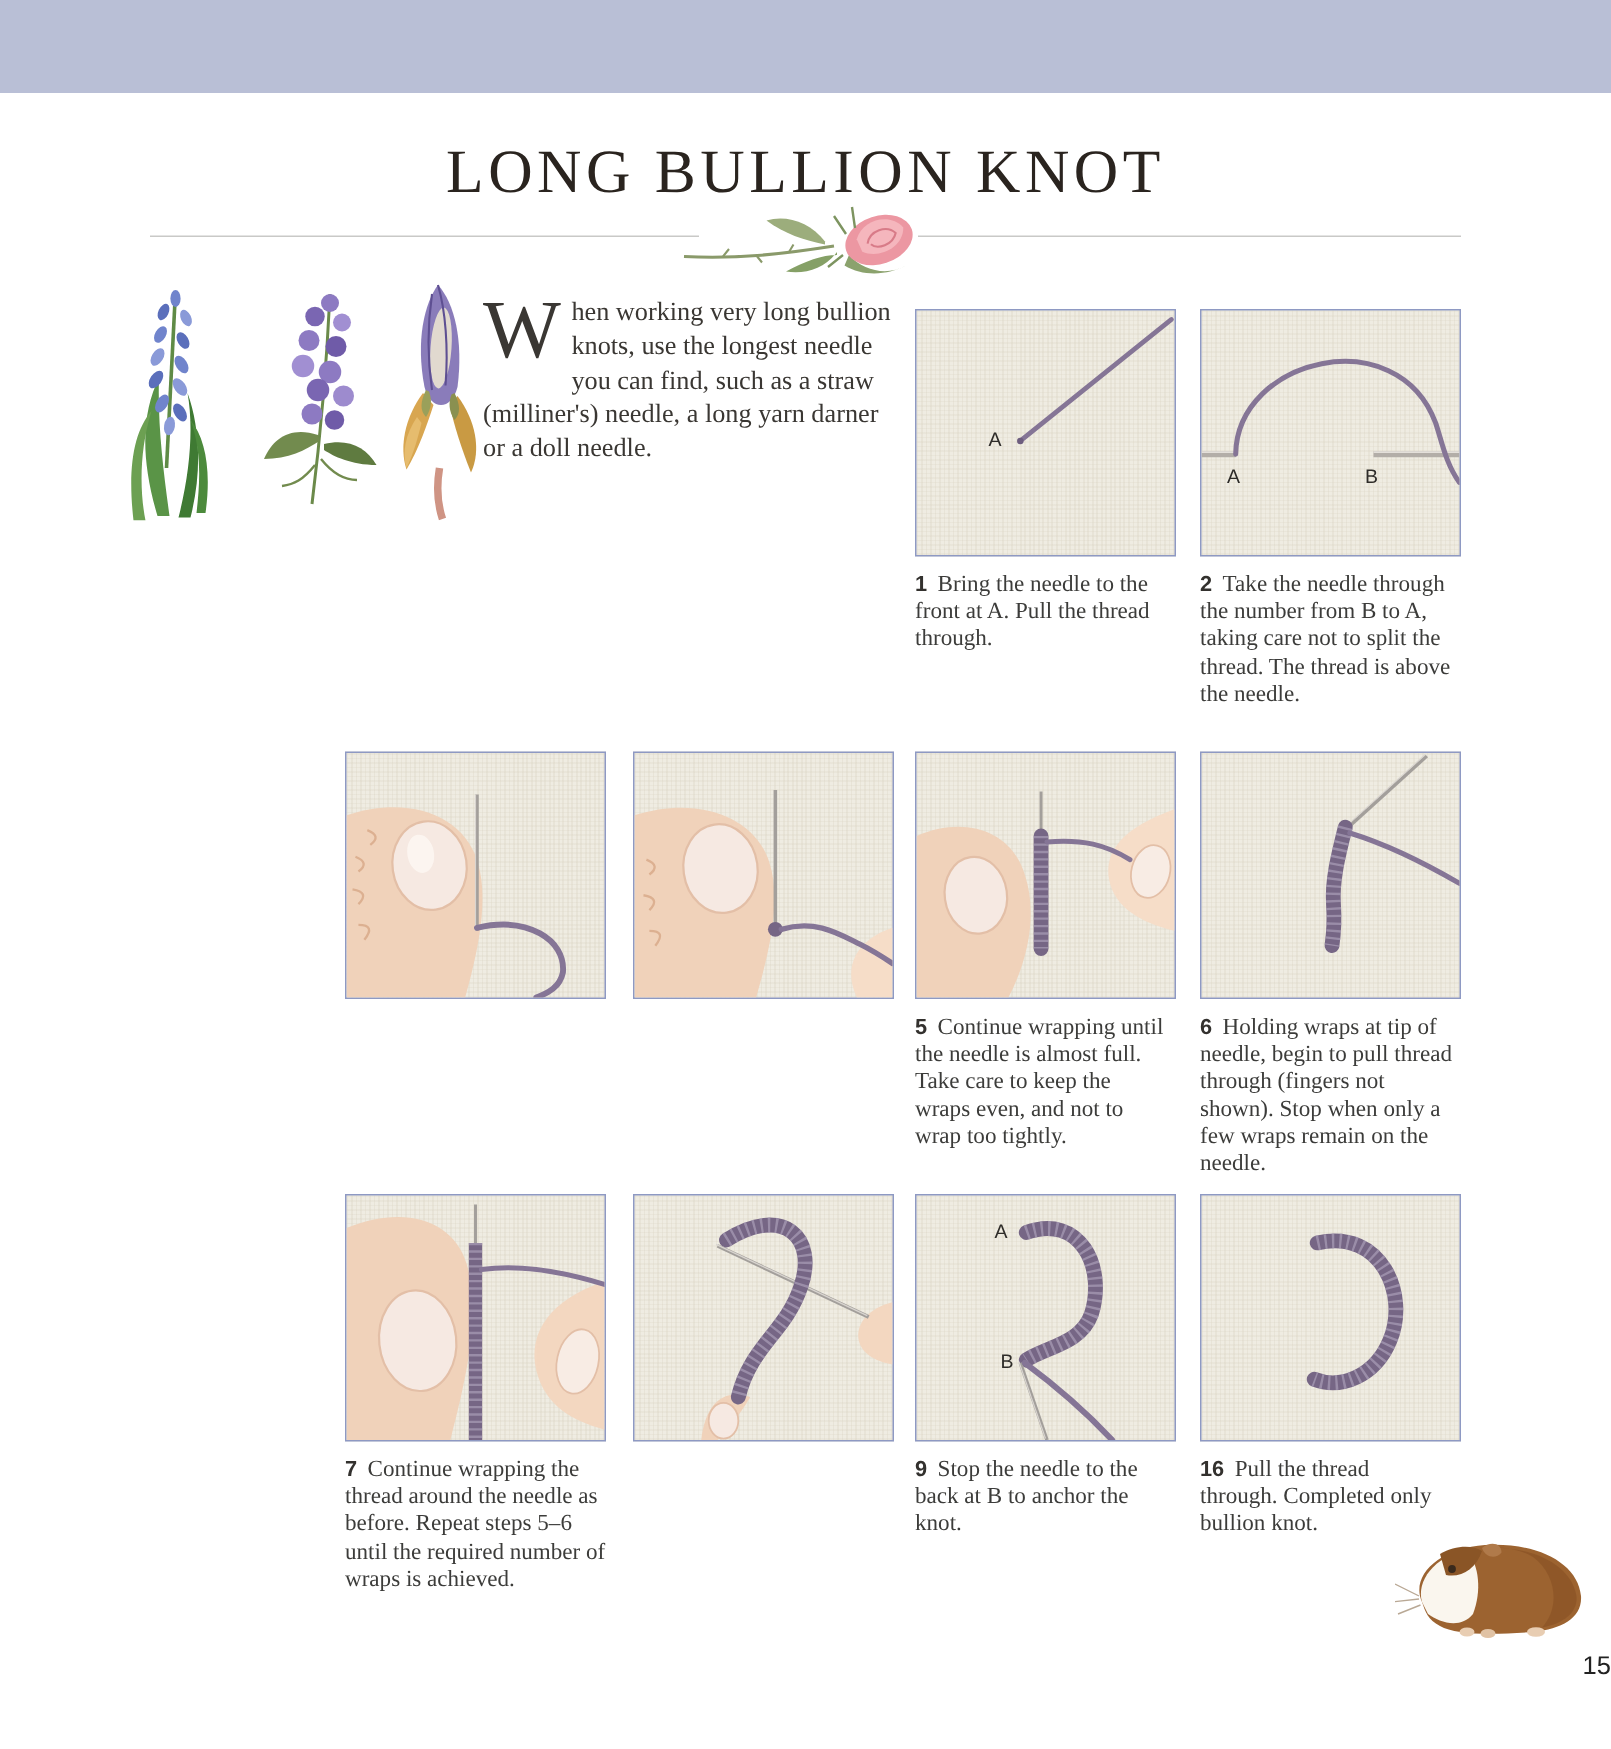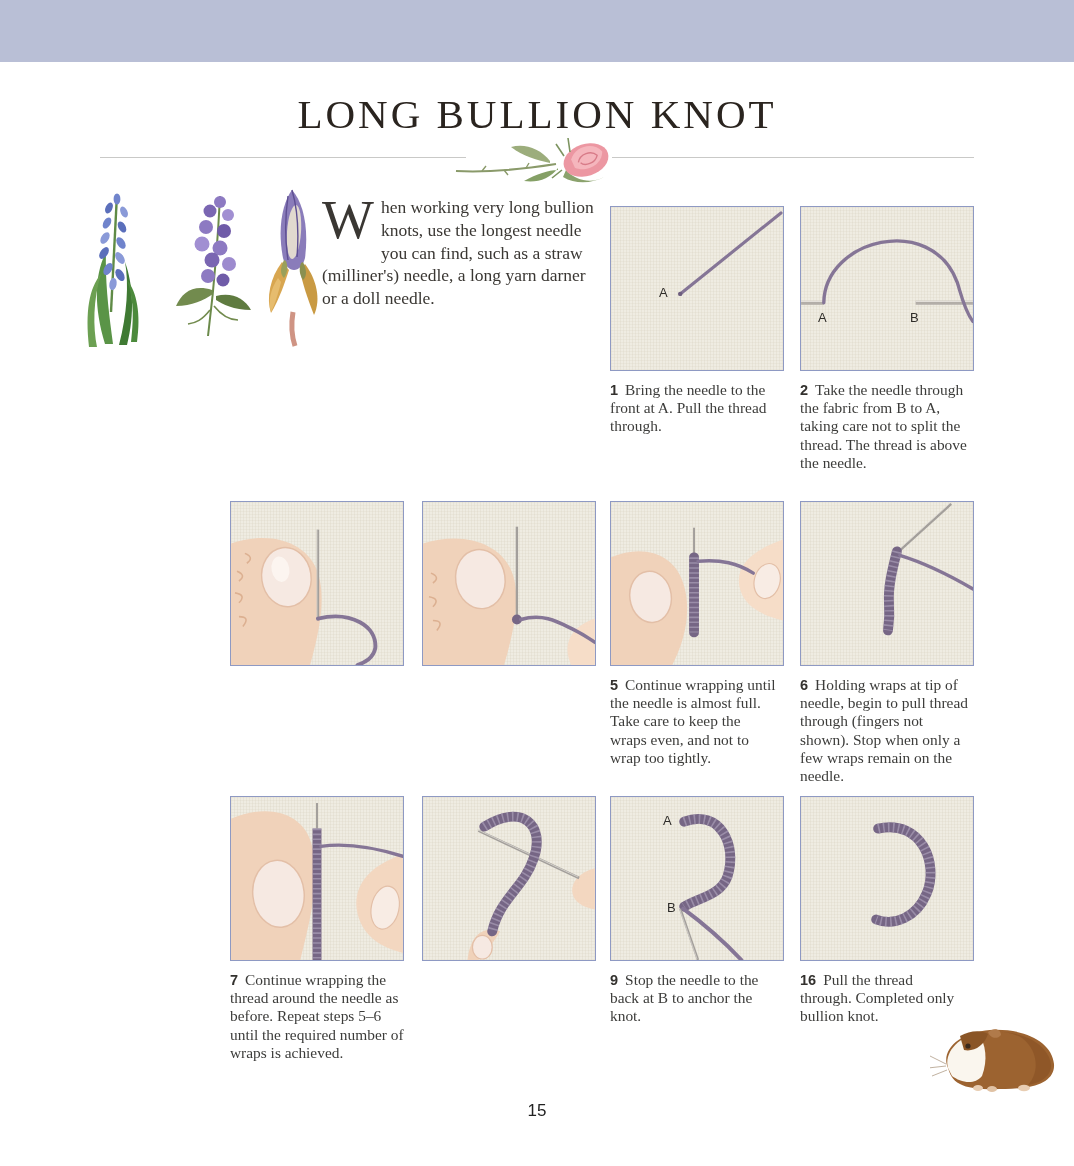--- a/index.html
+++ b/index.html
@@ -21,21 +21,21 @@
          background-color:#efece2;
          background-image:repeating-linear-gradient(90deg,rgba(214,207,189,.28) 0 1px,transparent 1px 3px),
                           repeating-linear-gradient(0deg,rgba(214,207,189,.22) 0 1px,transparent 1px 3px);
          border:1px solid #8e99c3;}
   .photo svg{display:block;width:100%;height:100%;}
   .plabel{position:absolute;font-family:"Liberation Sans",sans-serif;font-size:13px;
           color:#2e2c29;}
   .caption{position:absolute;font-size:15.4px;line-height:1.18;color:#3c3c3a;}
   .caption .num{font-family:"Liberation Sans",sans-serif;font-weight:600;
                 font-size:14.5px;margin-right:7px;color:#33312e;}
-  .pagenum{position:absolute;left:0;top:1101px;width:1074px;text-align:center;
+  .pagenum{position:absolute;left:0;top:1101px;width:1074px;text-align:right;
            font-family:"Liberation Sans",sans-serif;font-size:17px;color:#222;}
   .guineapig{position:absolute;left:930px;top:1020px;width:130px;height:78px;}
 </style>
 </head>
 <body>
 
 <div class="page">
 
   <div class="topbar"></div>
 
@@ -132,21 +132,21 @@
       <path d="M23,97 C24,32 132,6 158,76 C162,88 165,104 174,116" stroke="#857596" stroke-width="3.4" fill="none" stroke-linecap="round"></path>
     </svg>
     <span class="plabel" style="left:17px;top:103px">A</span>
     <span class="plabel" style="left:109px;top:103px">B</span>
   </div>
 
   <div class="caption" style="left:610px;top:381px;width:166px">
     <span class="num">1</span><span>Bring the needle to the front at A. Pull the thread through.</span>
   </div>
   <div class="caption" style="left:800px;top:381px;width:174px">
-    <span class="num">2</span><span>Take the needle through the fabric from B to A, taking care not to split the thread. The thread is above the needle.</span>
+    <span class="num">2</span><span>Take the needle through the number from B to A, taking care not to split the thread. The thread is above the needle.</span>
   </div>
 
   <div class="photo" style="left:230px;top:501px">
     <svg viewBox="0 0 174 165">
       <path d="M0,42 C42,28 78,42 88,72 C95,94 92,122 80,165 L0,165 Z" fill="#f0d2ba"></path>
       <path d="M6,70 q10,4 2,10 M4,92 q12,2 4,10 M8,116 q12,0 4,10 M14,52 q10,4 2,10" stroke="#dcb091" stroke-width="1.6" fill="none"></path>
       <ellipse cx="56" cy="76" rx="25" ry="30" fill="#f6e9e2" stroke="#e3bfa7" stroke-width="1.5" transform="rotate(-8 56 76)"></ellipse>
       <ellipse cx="50" cy="68" rx="9" ry="13" fill="#fdf7f2" opacity="0.85" transform="rotate(-10 50 68)"></ellipse>
       <path d="M88,28 L88,120" stroke="#a39f9b" stroke-width="2.4" fill="none"></path>
       <path d="M87,28 L87,120" stroke="#d8d4cf" stroke-width="0.8" fill="none"></path>

